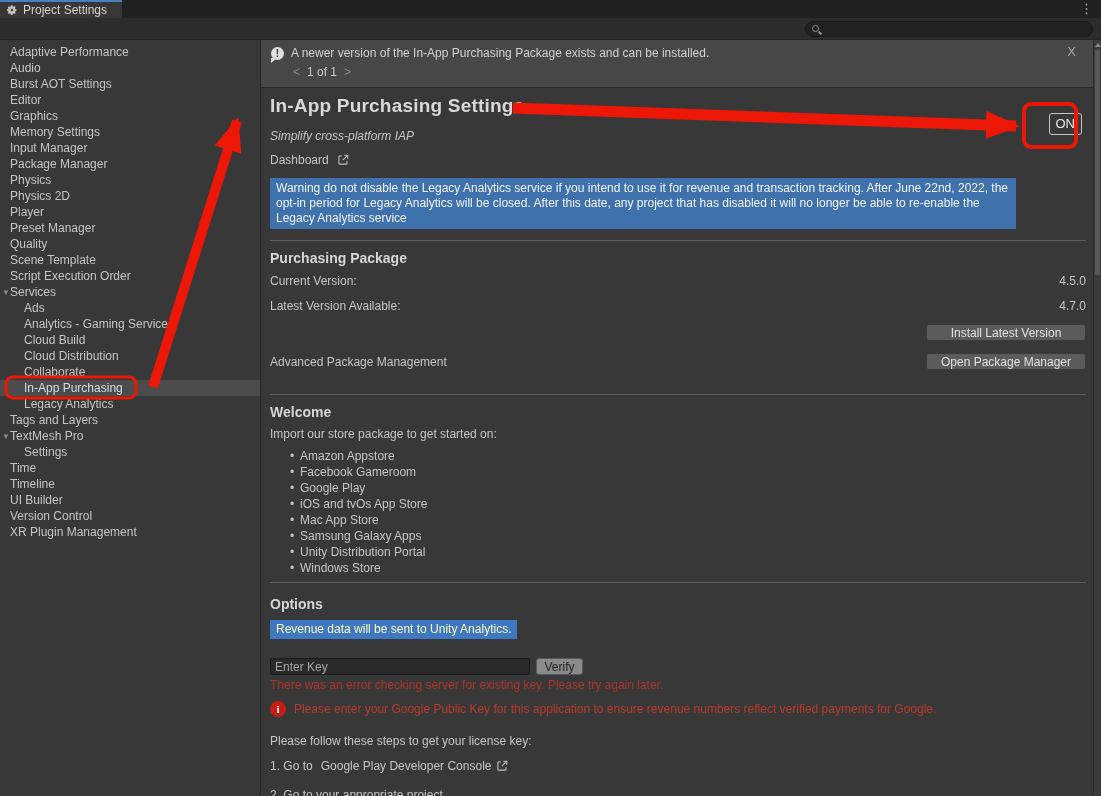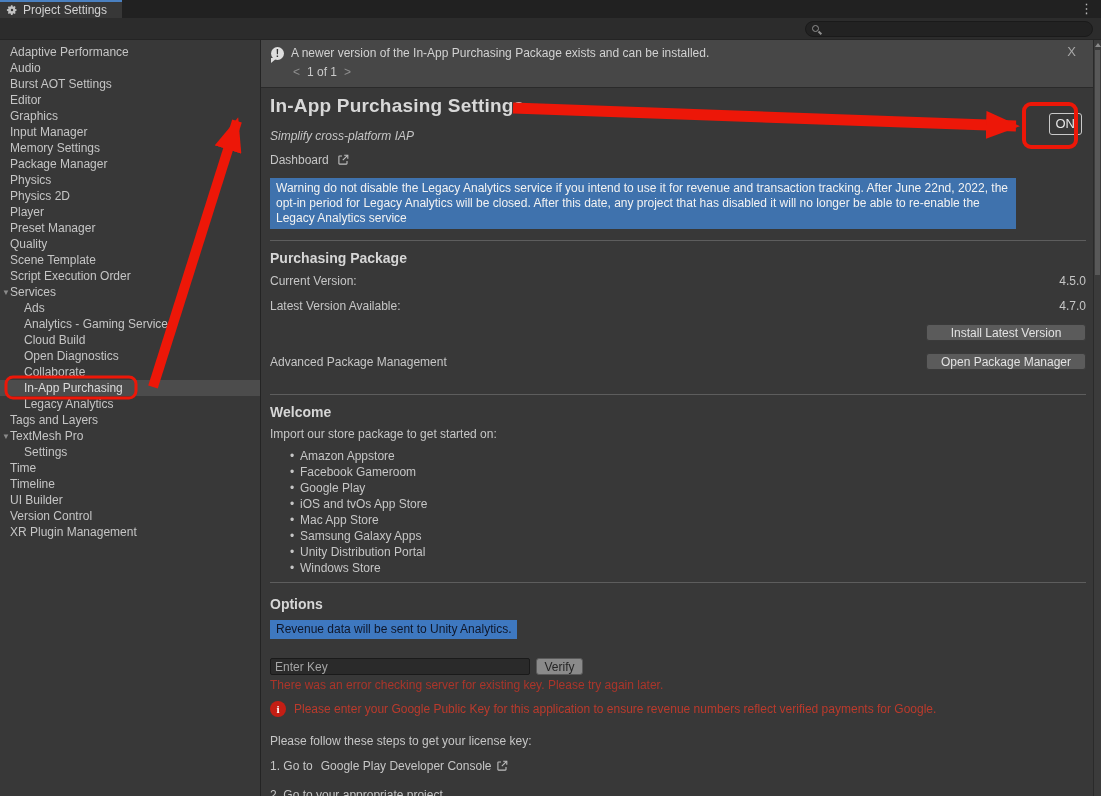--- a/index.html
+++ b/index.html
@@ -64,21 +64,21 @@
   .kv-row { display:flex; justify-content:space-between; align-items:center; }
   .kv-row.r1 { margin-top:8px; } .kv-row.r2 { margin-top:11px; }
   .btn-row { margin-top:11px; display:flex; justify-content:flex-end; }
   .adv-row { margin-top:12px; display:flex; justify-content:space-between; align-items:center; }
   .ubtn { width:160px; height:17px; background:#5b5b5b; border:1px solid #3a3a3a; border-radius:3px;
           color:#e2e2e2; font-size:12px; font-family:"Liberation Sans",sans-serif; line-height:14px; cursor:pointer; }
   .intro { margin-top:7px; }
   .stores { margin-top:7px; list-style:none; }
   .store-li { height:16px; line-height:16px; padding-left:30px; position:relative; }
   .store-li::before { content:'•'; position:absolute; left:20px; color:#c6c6c6; }
-  .chip { margin-top:8px; display:inline-block; background:#3e78c0; color:#0f172a;
+  .chip { margin-top:8px; display:inline-block; background:#3e78c0; color:#fef9c3;
           padding:2px 6px 3px 6px; font-size:12px; }
   .key-row { margin-top:19px; display:flex; gap:6px; align-items:center; }
   .key-input { width:260px; height:17px; background:#2a2a2a; border:1px solid #1a1a1a; border-radius:2px;
                color:#bdbdbd; padding:0 4px; font-size:12px; font-family:"Liberation Sans",sans-serif; outline:none; }
   .key-input::placeholder { color:#a5a5a5; }
   .verify-btn { width:47px; height:17px; background:#8a8a8a; border:1px solid #5a5a5a; border-radius:3px;
                 color:#242424; font-size:12px; font-family:"Liberation Sans",sans-serif; line-height:14px; cursor:pointer; }
   .err { margin-top:3px; color:#ab352a; }
   .info-row { margin-top:9px; display:flex; align-items:flex-start; gap:8px; }
   .info-ic { flex:0 0 16px; width:16px; height:16px; border-radius:50%; background:#c41e14; color:#fff;
@@ -147,26 +147,26 @@
           <span>Editor</span>
         </div>
 
         <div class="side-item">
           
           <span>Graphics</span>
         </div>
 
         <div class="side-item">
           
+          <span>Memory Settings</span>
+        </div>
+
+        <div class="side-item">
+          
           <span>Input Manager</span>
-        </div>
-
-        <div class="side-item">
-          
-          <span>Memory Settings</span>
         </div>
 
         <div class="side-item">
           
           <span>Package Manager</span>
         </div>
 
         <div class="side-item">
           
           <span>Physics</span>
@@ -217,21 +217,21 @@
           <span>Analytics - Gaming Services</span>
         </div>
 
         <div class="side-item nested">
           
           <span>Cloud Build</span>
         </div>
 
         <div class="side-item nested">
           
-          <span>Open Diagnostics</span>
+          <span>Cloud Distribution</span>
         </div>
 
         <div class="side-item nested">
           
           <span>Collaborate</span>
         </div>
 
         <div class="side-item nested selected">
           
           <span>In-App Purchasing</span>

